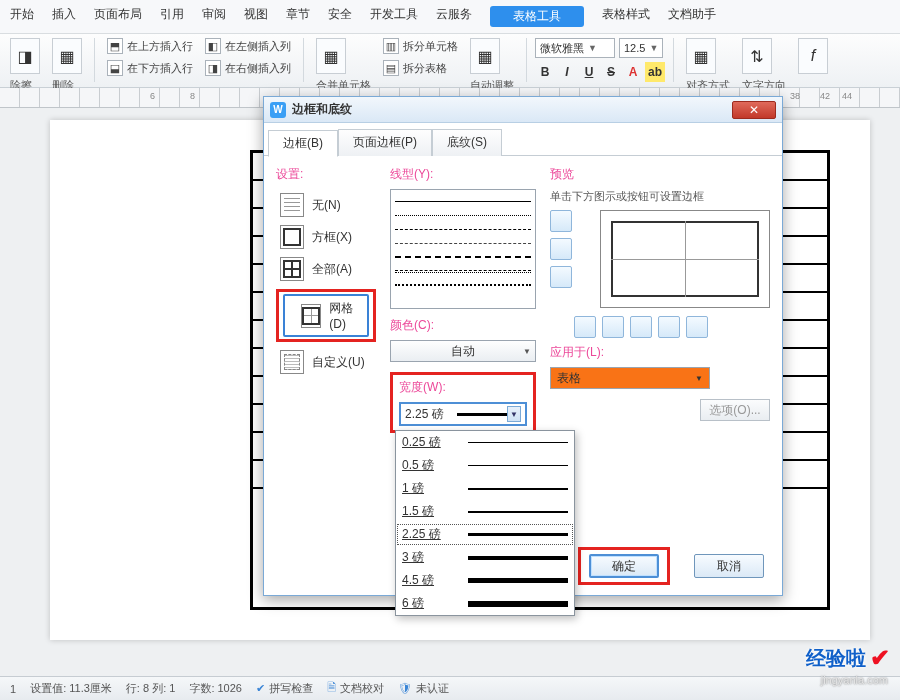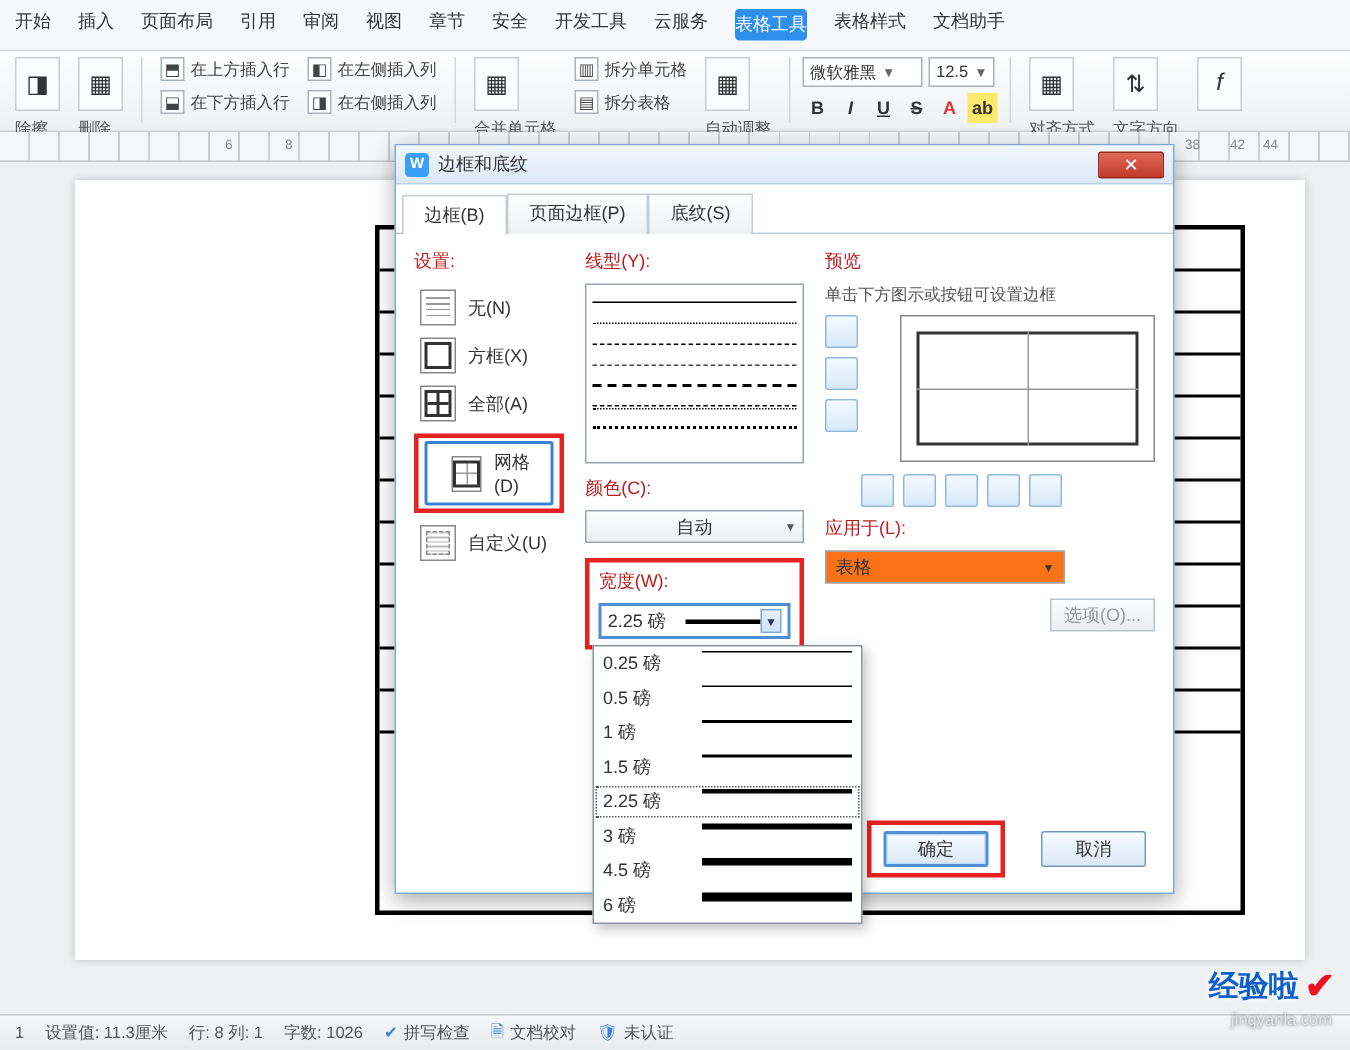--- a/index.html
+++ b/index.html
@@ -1,45 +1,45 @@
 <!DOCTYPE html>
 <html><head>
 <meta charset="utf-8">
 <style>
   * { box-sizing: border-box; font-family: "Microsoft YaHei", sans-serif; }
   body { margin:0; width:900px; height:700px; background:#eef0f2; font-size:12px; color:#333; overflow:hidden; position:relative; }
   .menubar { display:flex; gap:18px; padding:6px 10px; background:#f7f8fa; border-bottom:1px solid #d9dde0; }
   .menubar .menu { cursor:pointer; }
-  .menubar .menu.active { background:#2e8fed; color:#fff; padding:2px 0; border-radius:3px; }
+  .menubar .menu.active { background:#2e8fed; color:#fff; padding:2px 23px; border-radius:3px; }
   .toolbar { display:flex; align-items:flex-start; gap:4px; padding:4px 6px 6px; background:linear-gradient(#fdfdfd,#eef1f4); border-bottom:1px solid #c9d0d6; height:54px; }
   .tb-group { display:flex; flex-direction:column; gap:4px; padding:0 4px; }
   .tb-big { width:30px; height:36px; display:flex; align-items:center; justify-content:center; border:1px solid #c8ced4; background:#fafcfe; font-size:16px; }
   .tb-label { font-size:11px; color:#555; }
   .tb-item { display:flex; align-items:center; gap:4px; font-size:11px; color:#444; }
   .tb-icon { width:16px; height:16px; display:inline-flex; align-items:center; justify-content:center; border:1px solid #aab2ba; background:#fff; }
   .tb-sep { width:1px; height:44px; background:#d3d9de; margin:0 4px; }
   .tb-drop { display:flex; align-items:center; border:1px solid #aab2ba; background:#fff; height:20px; padding:0 4px; font-size:11px; }
   .tb-drop .arr { margin-left:4px; color:#666; font-size:9px; }
   .fmtbtn { width:20px; height:20px; display:inline-flex; align-items:center; justify-content:center; border:1px solid transparent; font-weight:bold; font-size:12px; }
   .ruler { height:20px; background:repeating-linear-gradient(to right,#f5f6f8,#f5f6f8 19px,#c9cdd1 19px,#c9cdd1 20px); border-bottom:1px solid #c0c5ca; position:relative; font-size:9px; color:#888; }
   .ruler span { position:absolute; top:3px; }
   .page { position:absolute; left:50px; top:120px; right:30px; bottom:60px; background:#fff; box-shadow:0 0 6px rgba(0,0,0,.2); }
   .page-border { position:absolute; top:30px; left:200px; right:40px; bottom:30px; border:3px solid #000; }
   .page-border .hstripe { height:28px; border-bottom:2px solid #000; }
   .dialog { position:absolute; left:263px; top:96px; width:520px; background:#fff; border:1px solid #7aa9d6; box-shadow:0 4px 14px rgba(0,0,0,.35); z-index:20; }
   .dlg-title { display:flex; align-items:center; background:linear-gradient(#f2f7fc,#dae8f6); height:26px; padding:0 6px; gap:6px; border-bottom:1px solid #b8cfe4; }
   .dlg-title .appico { width:16px; height:16px; background:#3a9ff5; border-radius:3px; display:flex; align-items:center; justify-content:center; color:#fff; font-size:10px; font-weight:bold; }
-  .dlg-title .ttl { flex:1; }
+  .dlg-title .ttl { flex:1;font-weight:bold; }
   .dlg-title .closebtn { width:44px; height:18px; background:linear-gradient(#e06a5b,#c2392a); border:1px solid #9c2b1f; border-radius:2px; color:#fff; display:flex; align-items:center; justify-content:center; font-size:12px; }
   .tabs { display:flex; padding:6px 4px 0; gap:0; }
   .tab { padding:4px 14px; border:1px solid #c5cdd4; background:linear-gradient(#fefefe,#eef1f4); border-bottom:none; }
   .tab.active { background:#fff; border-bottom:1px solid #fff; position:relative; top:1px; }
   .dlg-body { display:flex; padding:10px 12px 14px; gap:14px; border-top:1px solid #c5cdd4; margin-top:-1px; }
   .col-set { width:118px; }
-  .sec-label { font-size:12px; color:#b91c1c; margin-bottom:6px; }
+  .sec-label { font-size:12px; color:#ec4899; margin-bottom:6px; }
   .set-item { display:flex; align-items:center; gap:8px; padding:4px 4px; }
   .set-item.selected { border:2px solid #3a82d6; border-radius:2px;padding-left:16px; }
   .set-ico { width:24px; height:24px; border:1px solid #888; background:#fff; display:flex; align-items:center; justify-content:center; }
   .set-ico.lines:before { content:""; display:block; width:16px; height:14px; background:repeating-linear-gradient(#999,#999 1px,transparent 1px,transparent 4px); }
   .set-ico.box:before { content:""; display:block; width:14px; height:14px; border:2px solid #333; }
   .set-ico.all:before { content:""; display:block; width:14px; height:14px; border:2px solid #333; background:linear-gradient(#333,#333) center/100% 2px no-repeat, linear-gradient(#333,#333) center/2px 100% no-repeat; }
   .set-ico.grid:before { content:""; display:block; width:14px; height:14px; border:2px solid #333; background:linear-gradient(#999,#999) center/100% 1px no-repeat, linear-gradient(#999,#999) center/1px 100% no-repeat; }
   .set-ico.custom:before { content:"";display:block;width:14px;height:14px;background:repeating-linear-gradient(#bbb,#bbb 1px,transparent 1px,transparent 3px); border:1px dashed #888;}
   .hl-red { border:3px solid #e42320; padding:2px 4px; }
   .col-mid { width:172px; }
@@ -47,21 +47,21 @@
   .style-line { height:14px; display:flex; align-items:center; }
   .style-line .sel { background:#cfe3f7; width:100%; }
   .sline { display:block; width:100%; }
   .drop-full { width:100%; height:22px; border:1px solid #9aa4af; background:linear-gradient(#fefefe,#eaeef2); display:flex; align-items:center; justify-content:center; position:relative; font-size:12px; }
   .drop-full .arr { position:absolute; right:4px; font-size:8px; color:#555; }
   .width-combo { width:100%; height:24px; border:2px solid #4d8fd6; background:#fff; display:flex; align-items:center; padding:0 4px; font-size:12px; }
   .width-combo .ws { width:52px; }
   .width-combo .wline { flex:1; height:0; border-top:3px solid #000; }
   .width-combo .arr { width:14px; height:16px; background:linear-gradient(#e7f0fa,#cfe2f5); border:1px solid #7aa9d6; display:flex; align-items:center; justify-content:center; font-size:8px; color:#336; }
   .width-list { position:absolute; left:395px; top:430px; width:180px; background:#fff; border:1px solid #8a949e; z-index:30; box-shadow:2px 3px 8px rgba(0,0,0,.25); }
-  .width-list .w-item { display:flex; padding:3px 6px; font-size:12px; gap:6px; }
+  .width-list .w-item { display:flex; align-items:center; padding:3px 6px; font-size:12px; gap:6px;text-decoration:underline; }
   .width-list .w-item.sel { outline:1px dotted #555; outline-offset:-2px; }
   .width-list .w-item .wlab { width:60px; }
   .width-list .w-item .wprev { flex:1; }
   .col-right { flex:1; }
   .preview-box { width:170px; height:98px; border:1px solid #888; margin:6px 0 0 24px; background:#fff; position:relative; }
   .preview-box:before { content:""; position:absolute; inset:10px; border:2px solid #333; }
   .preview-box:after { content:""; position:absolute; left:10px; right:10px; top:50%; height:0; border-top:1px solid #999; }
   .preview-box .vline { position:absolute; top:10px; bottom:10px; left:50%; width:0; border-left:1px solid #999; }
   .edge-btns-v { display:flex; flex-direction:column; gap:6px; margin-top:6px; }
   .edge-btns-h { display:flex; gap:6px; margin:8px 0 6px 24px; }

